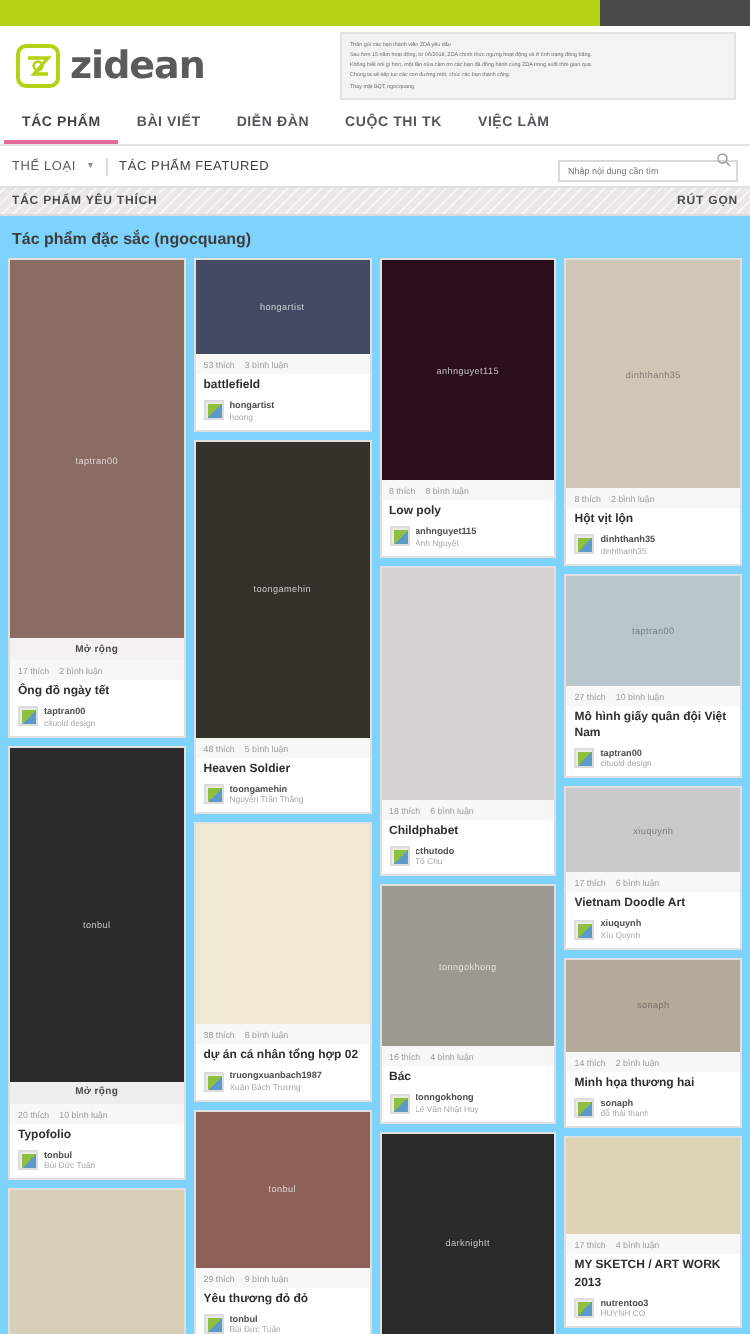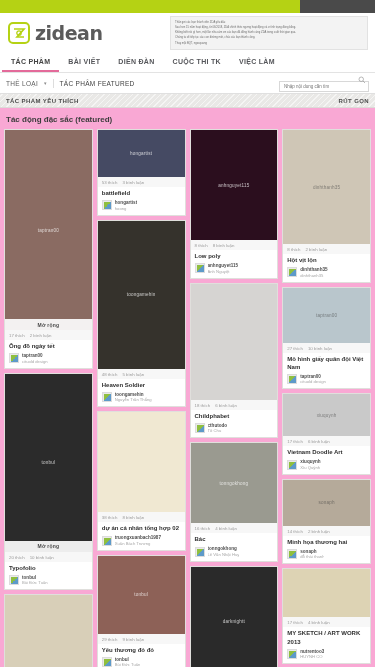--- a/index.html
+++ b/index.html
@@ -2,21 +2,21 @@
 <html><head>
 <meta charset="utf-8">
 <style>
   * { box-sizing: border-box; margin: 0; padding: 0; }
   html, body {
     width: 375px; height: 667px;
     background: #efeeec;
     font-family: "Liberation Sans", "DejaVu Sans", sans-serif;
     overflow: hidden;
   }
-  #app { width: 375px; height: 667px; position: relative; overflow: hidden; background:#f9a8d4; }
+  #app { width: 375px; height: 667px; position: relative; overflow: hidden; background:#7dd3fc; }
 
   
   .topstrip { display:flex; height:13px; width:100%; }
   .topstrip .green { background:#b5d214; flex:1 1 auto; height:13px; }
   .topstrip .dark  { background:#4a4a4a; width:75px; height:13px; }
 
   
   .header {
     background:#ffffff; height:39px; position:relative;
     display:flex; align-items:center; padding-left:8px;
@@ -179,21 +179,21 @@
         <line x1="10" y1="10" x2="14" y2="14" stroke="#9a9a9a" stroke-width="1.4"></line>
       </svg>
     </span>
   </div>
 
   <div class="favbar">
     <span class="favbar-title">TÁC PHẨM YÊU THÍCH</span>
     <span class="favbar-action">RÚT GỌN</span>
   </div>
 
-  <div class="section-title">Tác động đặc sắc (featured)</div>
+  <div class="section-title">Tác phẩm đặc sắc (ngocquang)</div>
 
   <div class="masonry" id="grid">
       <div class="col">
         <div class="card">
           <div class="thumb" style="background: rgb(138, 107, 98); height: 200px;">
             <div class="thumb-label">taptran00</div>
             <div class="expand">Mở rộng</div>
           </div>
           <div class="meta">
             <span>17 thích</span>

